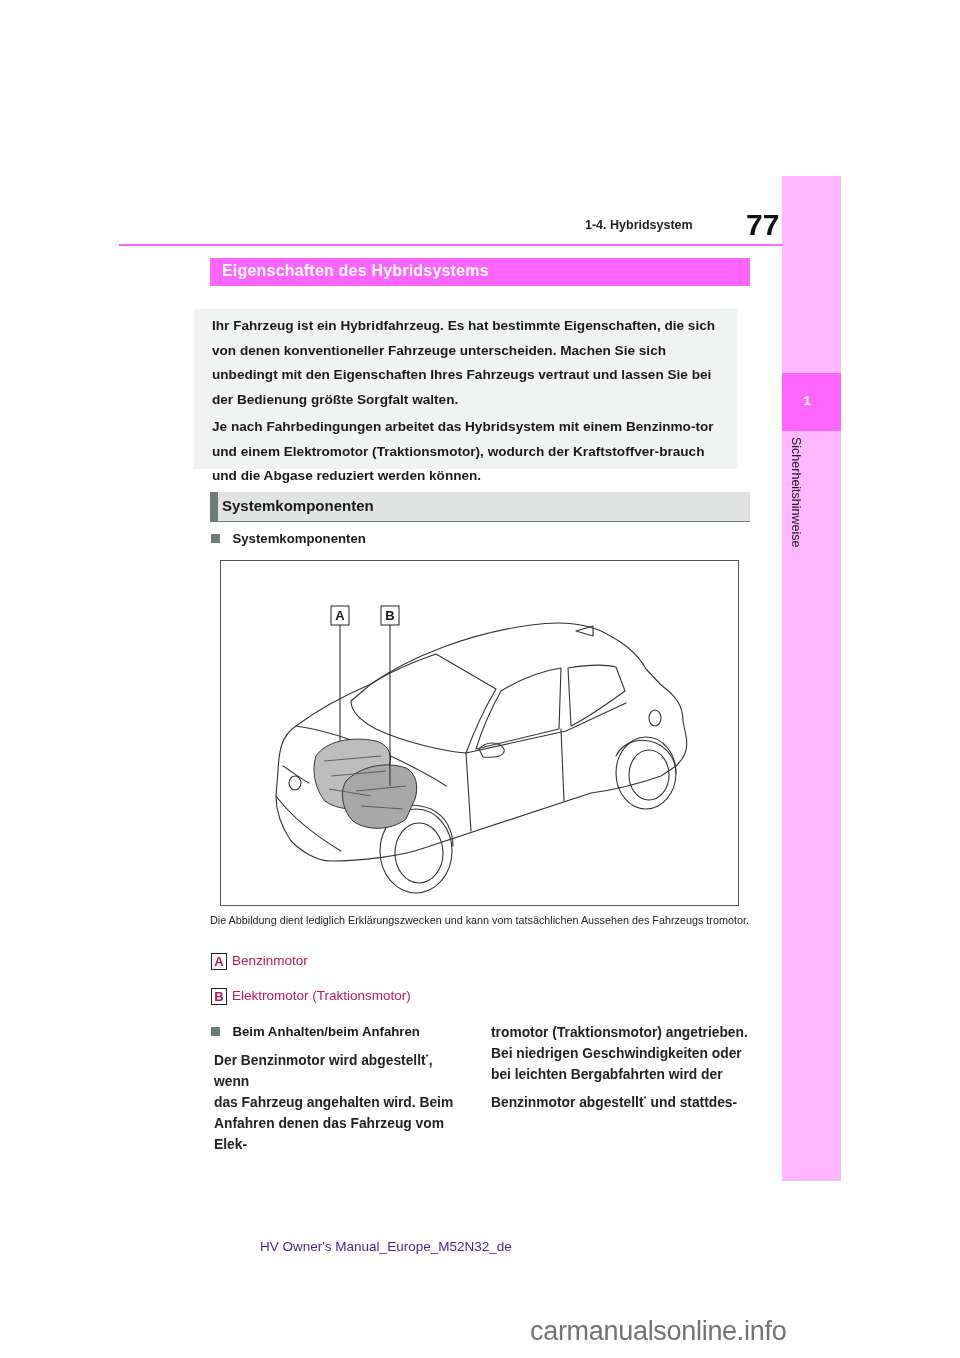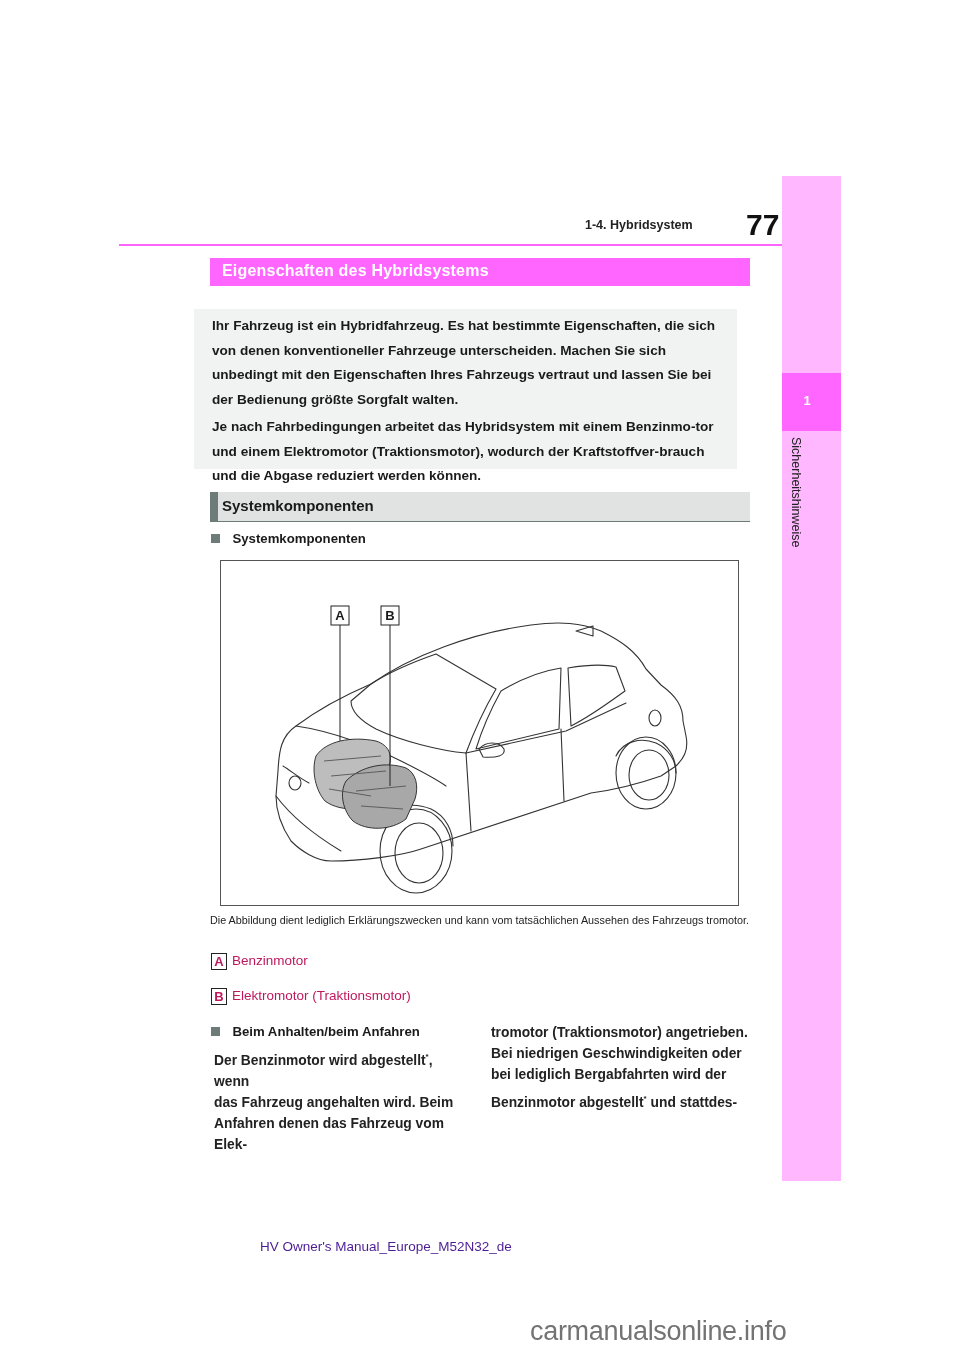--- a/index.html
+++ b/index.html
@@ -152,18 +152,18 @@
 </div>
 <div class="abs col" style="left:202px; top:1046px; width:240px;margin-left:12px;">
   <div><span>Der Benzinmotor wird abgestellt</span><sup>*</sup><span>, wenn</span></div>
   <div>das Fahrzeug angehalten wird. Beim</div>
   <div>Anfahren denen das Fahrzeug vom Elek-</div>
 </div>
 
 <div class="abs col" style="left:491px; top:1022px; width:270px;">
   <div>tromotor (Traktionsmotor) angetrieben.</div>
   <div>Bei niedrigen Geschwindigkeiten oder</div>
-  <div>bei lediglich Bergabfahrten wird der</div>
+  <div>bei leichten Bergabfahrten wird der</div>
   <div style="margin-top:3px;"><span>Benzinmotor abgestellt</span><sup>*</sup><span> und stattdes-</span></div>
 </div>
 
 <div class="abs footer">HV Owner's Manual_Europe_M52N32_de</div>
 <div class="abs watermark">carmanualsonline.info</div>
 
 </body></html>

